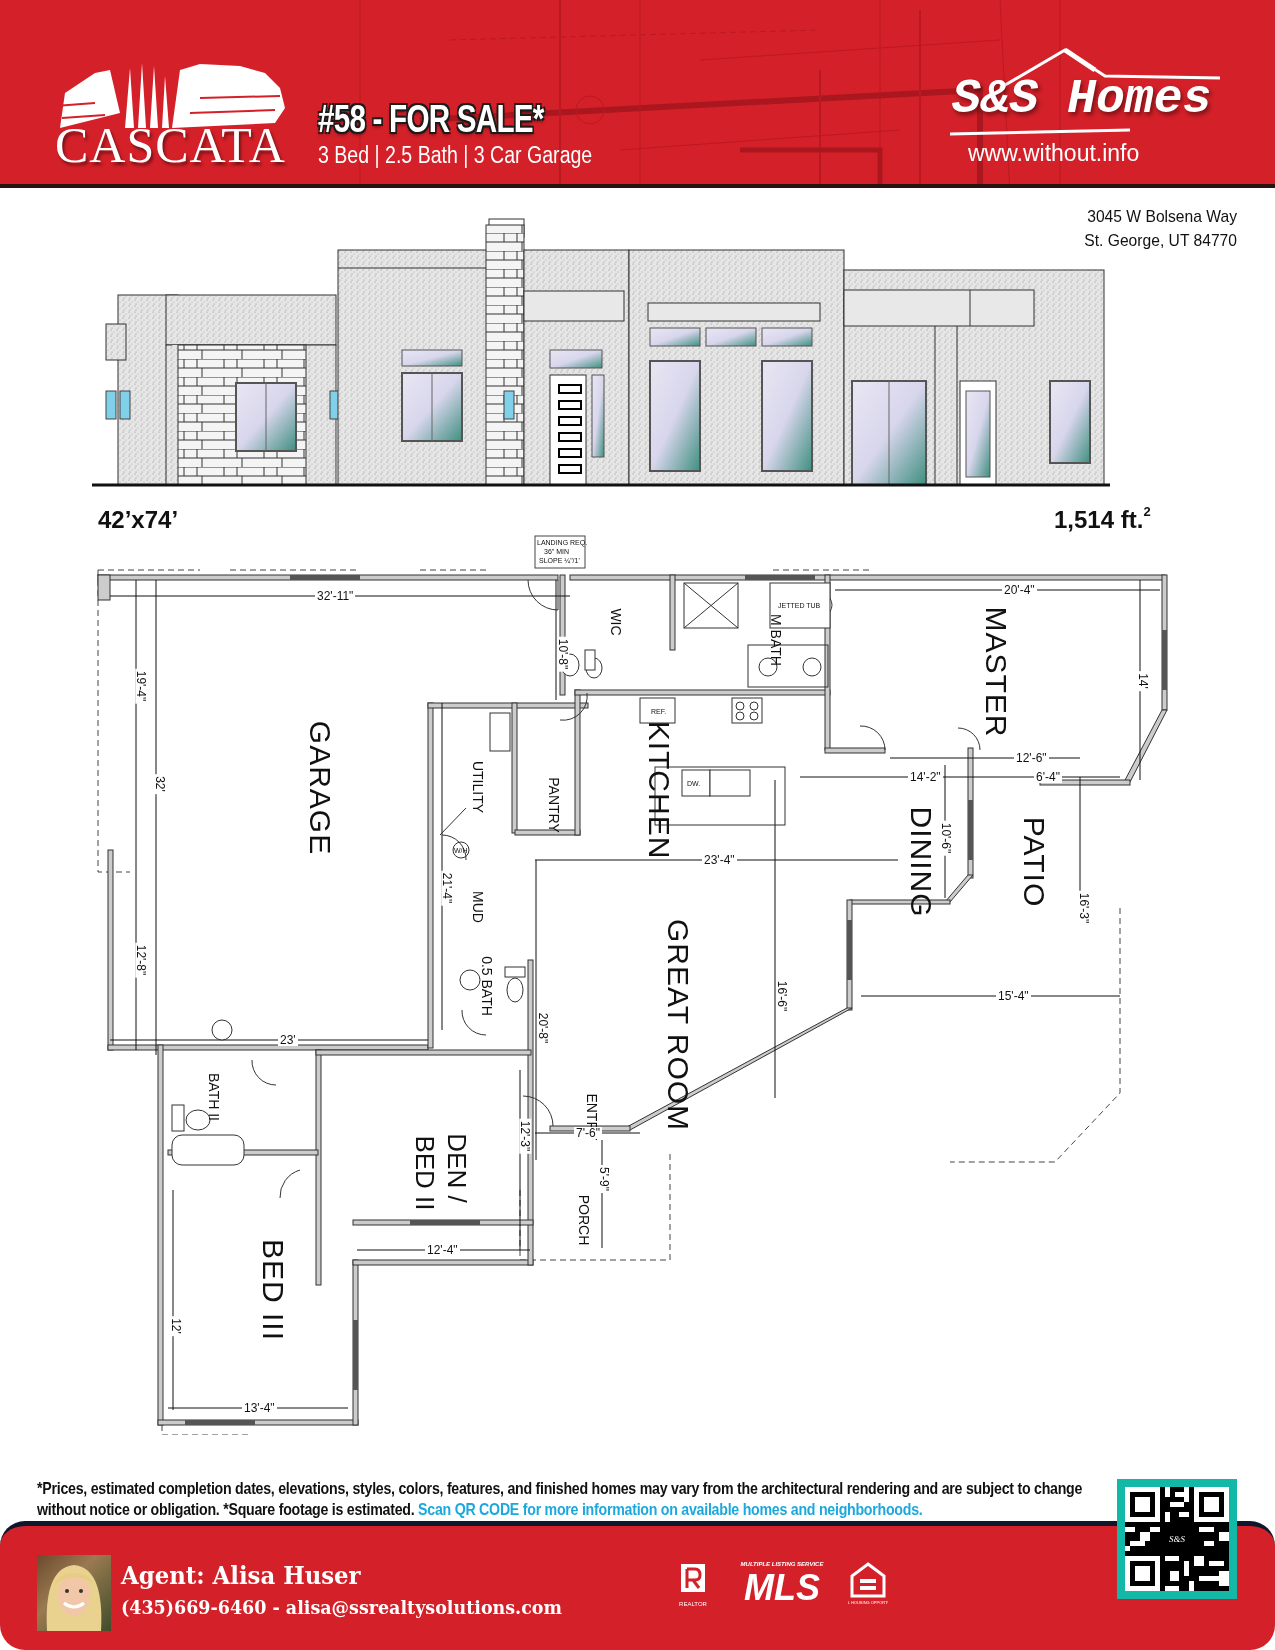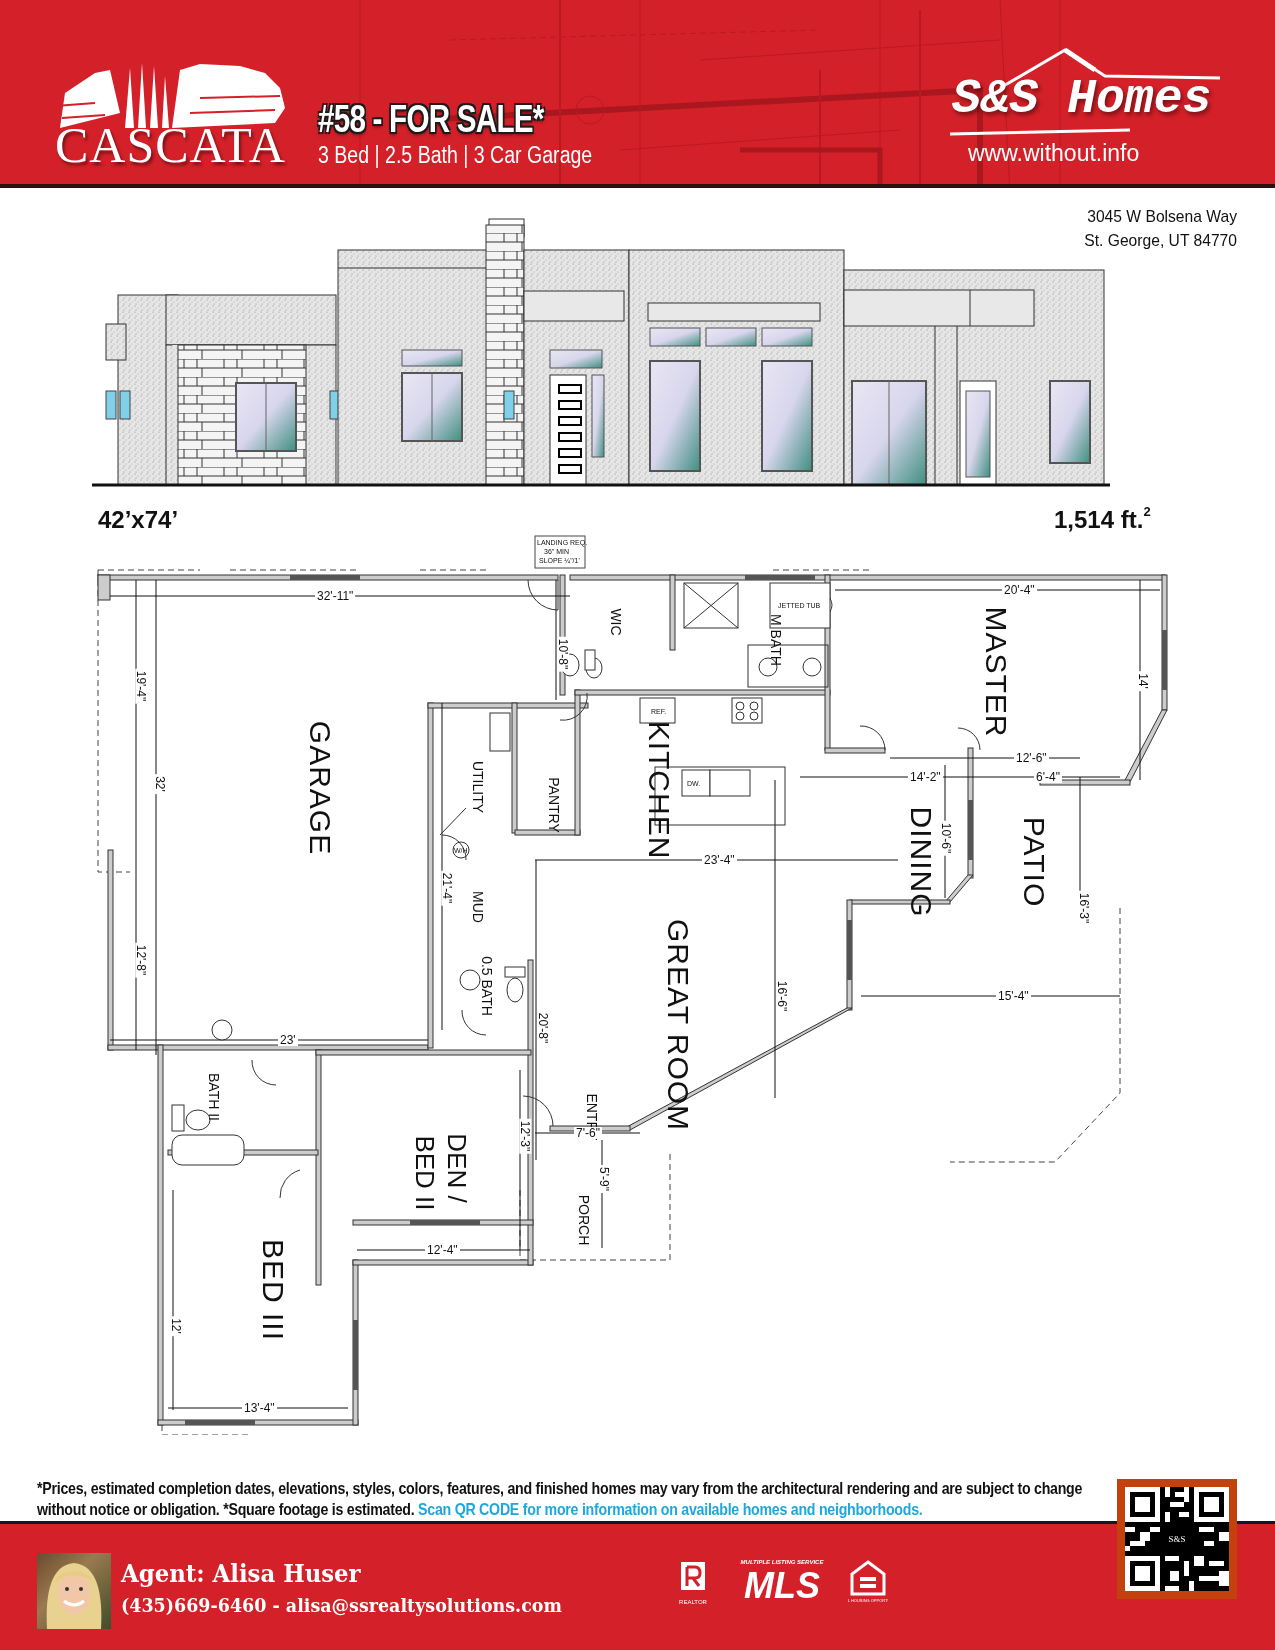--- a/index.html
+++ b/index.html
@@ -75,21 +75,22 @@
   .disclaimer {
     position: absolute; left: 37px; top: 1478px; width: 1080px; font-size: 16.5px; line-height: 21px;
     color: #111; font-weight: bold; transform: scaleX(0.86); transform-origin: left top; width: 1255px;
     letter-spacing: -0.3px;
   }
   .disclaimer .qr-cta { color: #1da8dd; }
 
   
   .footer {
     position: absolute; left: 0; top: 1521px; width: 1275px; height: 129px; background: #d42028;
-    border-top: 3px solid #0f172a;
+    border-top: 5px solid #0f172a;
+    border-radius: 25px;
   }
   .agent-photo {
     position: absolute; left: 37px; top: 29px; width: 74px; height: 76px; overflow: hidden;
     background: linear-gradient(135deg, #6b4a2e 0%, #9a7a50 40%, #3f4d2a 100%);
   }
   .agent-name {
     position: absolute; left: 121px; top: 35px; font-family: "DejaVu Serif", serif; font-weight: bold;
     font-size: 24px; color: #fff; white-space: nowrap; transform: scaleX(0.95); transform-origin: left top;
   }
   .agent-contact {
@@ -103,21 +104,21 @@
   .logo-ssrealty .name {
     position: absolute; left: 2px; top: 28px; font-family: "Liberation Serif", serif; font-weight: bold;
     font-style: italic; font-size: 34px; color: #fff; white-space: nowrap; text-shadow: 2px 2px 3px rgba(0,0,0,.45);
     transform: scaleX(0.85); transform-origin: left top;
   }
   .logo-ssrealty .sub {
     position: absolute; left: 60px; top: 68px; font-size: 10px; letter-spacing: 3px; color: #fff;
   }
 
   .qr {
-    position: absolute; left: 1117px; top: 1479px; width: 120px; height: 120px; background: #c2410c; padding: 8px;
+    position: absolute; left: 1117px; top: 1479px; width: 120px; height: 120px; background: #14b8a6; padding: 8px; font-style: italic;
   }
 </style>
 </head>
 <body>
 
 <div class="header">
   <svg class="blueprint" viewBox="0 0 1275 195">
     <g stroke="#a8141b" fill="none" opacity="0.55">
       <rect x="360" y="-10" width="520" height="230" stroke-width="1"></rect>
       <path d="M420 120 L980 90 L980 195" stroke-width="6" stroke="#8a1016"></path>

